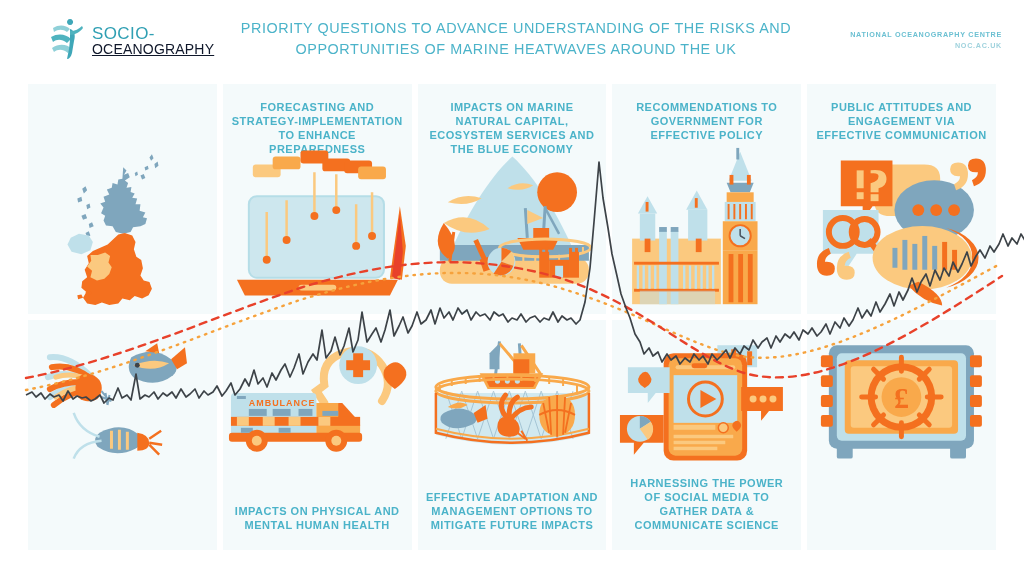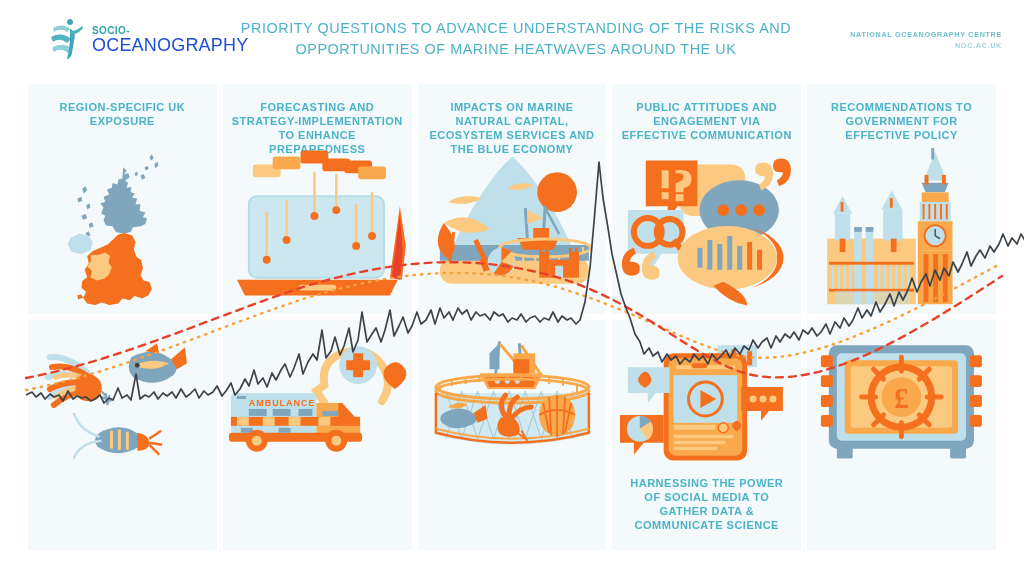--- a/index.html
+++ b/index.html
@@ -10,22 +10,22 @@
     overflow:hidden;
     position:relative;
   }
   .page{position:relative;width:1024px;height:566px;background:#ffffff;}
 
   
   .header{position:absolute;left:0;top:0;width:1024px;height:78px;}
   .logo{position:absolute;left:46px;top:18px;width:150px;height:44px;display:flex;align-items:center;gap:6px;}
   .logo-mark{width:40px;height:42px;flex:0 0 40px;}
   .logo-text{display:flex;flex-direction:column;justify-content:center;line-height:1.0;}
-  .logo-l1{font-size:10px;letter-spacing:.4px;color:#2f9fb3;font-weight:700;}
-  .logo-l2{font-size:18px;letter-spacing:.2px;color:#1d4ed8;font-weight:400;}
+  .logo-l1{font-size:17px;letter-spacing:.4px;color:#2f9fb3;font-weight:400;}
+  .logo-l2{font-size:14px;letter-spacing:.2px;color:#0f172a;font-weight:400;text-decoration:underline;}
   .title{position:absolute;left:196px;top:18px;width:640px;text-align:center;
     color:#4bb3c9;font-size:14.4px;font-weight:400;letter-spacing:.55px;line-height:1.45;
     text-transform:uppercase;}
   .noc{position:absolute;right:22px;top:30px;text-align:right;line-height:1.5;}
   .noc-l1{font-size:7.2px;color:#6cc0d2;letter-spacing:.7px;font-weight:700;}
   .noc-l2{font-size:7.2px;color:#9fd2dd;letter-spacing:.7px;font-weight:700;}
 
   
   .grid{position:absolute;left:28px;top:84px;width:968px;height:466px;
         display:grid;grid-template-columns:repeat(5,1fr);grid-template-rows:1fr 1fr;
@@ -72,21 +72,20 @@
 
     <div class="noc">
       <div class="noc-l1">NATIONAL OCEANOGRAPHY CENTRE</div>
       <div class="noc-l2">NOC.AC.UK</div>
     </div>
   </div>
 
   <div class="grid">
 
     <div class="cell row-top">
-      <div class="cell-label">REGION-SPECIFIC UK EXPOSURE</div>
       <div class="art">
         <svg viewBox="0 0 170 200" preserveAspectRatio="xMidYMid meet">
           <g>
 
             <path fill="#7fa6bd" d="M86 26 l4 4 -3 5 5 -2 2 5 -6 4 4 3 -2 6 6 -1 -1 6 5 2 -3 5 6 1 -2 7 6 0 -1 8 7 2 -3 6 5 1 -2 7 -6 3 -9 1 -3 6 -9 2 -9 -2 -4 -7 -8 -1 -3 -6 2 -6 -5 -3 3 -7 -4 -5 6 -2 -2 -6 7 -3 -3 -6 6 -2 1 -6 6 2 1 -6 5 -1 z"></path>
 
             <path fill="#7fa6bd" d="M36 52 l4 -3 2 5 -4 4 z M30 64 l5 -2 1 5 -5 2 z M41 72 l4 -2 1 5 -4 2 z M35 85 l5 -2 2 5 -5 2 z M44 95 l4 -2 2 5 -5 2 z M40 106 l4 -2 2 5 -4 2 z"></path>
             <path fill="#7fa6bd" d="M118 14 l3 -4 2 5 -3 3 z M124 22 l4 -3 1 5 -4 3 z M112 26 l4 -2 1 4 -4 2 z M107 36 l4 -2 2 5 -4 2 z M100 33 l3 -2 1 4 -3 2 z"></path>
 
             <path fill="#bfe0ea" d="M22 112 l10 -5 12 2 5 8 -3 10 -11 5 -12 -3 -5 -9 z"></path>
@@ -177,20 +176,80 @@
           <g fill="#f4701f">
             <rect x="122" y="104" width="10" height="26"></rect>
             <rect x="152" y="104" width="10" height="26"></rect>
             <rect x="132" y="112" width="20" height="18"></rect>
             <rect x="122" y="100" width="3" height="5"></rect>
               <rect x="128" y="100" width="3" height="5"></rect>
             <rect x="152" y="100" width="3" height="5"></rect>
               <rect x="158" y="100" width="3" height="5"></rect>
           </g>
           <path fill="#bfe0ea" d="M138 118 h8 v12 h-8 z"></path>
+        </svg>
+      </div>
+    </div>
+
+    <div class="cell row-top">
+      <div class="cell-label">RECOMMENDATIONS TO GOVERNMENT FOR EFFECTIVE POLICY</div>
+      <div class="art">
+        <svg viewBox="0 0 190 170" preserveAspectRatio="xMidYMid meet">
+
+          <path fill="#bfe0ea" d="M118 36 l12 -30 12 30 z"></path>
+          <rect x="126" y="2" width="3" height="12" fill="#7fa6bd"></rect>
+          <path fill="#7fa6bd" d="M116 38 h28 l-4 10 h-20 z"></path>
+          <rect x="116" y="48" width="28" height="10" fill="#f9a94b"></rect>
+          <g fill="#f4701f">
+              <rect x="119" y="30" width="4" height="10"></rect>
+              <rect x="137" y="30" width="4" height="10"></rect>
+            </g>
+          <rect x="114" y="58" width="32" height="20" fill="#bfe0ea"></rect>
+          <g stroke="#f4701f" stroke-width="2">
+              <path d="M118 60 v16 M124 60 v16 M130 60 v16 M136 60 v16 M142 60 v16"></path>
+            </g>
+          <rect x="112" y="78" width="36" height="30" fill="#f9a94b"></rect>
+          <circle cx="130" cy="93" r="11" fill="#bfe0ea" stroke="#f4701f" stroke-width="2"></circle>
+          <path d="M130 93 v-7 M130 93 l5 3" stroke="#4a5560" stroke-width="1.6" fill="none"></path>
+          <rect x="112" y="108" width="36" height="56" fill="#f9a94b"></rect>
+          <g fill="#f4701f">
+              <rect x="118" y="112" width="5" height="50"></rect>
+              <rect x="128" y="112" width="5" height="50"></rect>
+              <rect x="138" y="112" width="5" height="50"></rect>
+            </g>
+
+          <rect x="18" y="96" width="92" height="68" fill="#fbc97f"></rect>
+          <g fill="#bfe0ea">
+            <path d="M24 70 l10 -18 10 18 z"></path>
+              <rect x="26" y="70" width="16" height="28"></rect>
+            <path d="M74 66 l11 -20 11 20 z"></path>
+              <rect x="76" y="66" width="20" height="32"></rect>
+          </g>
+          <g fill="#f4701f">
+              <rect x="32" y="58" width="3" height="10"></rect>
+              <rect x="83" y="54" width="3" height="10"></rect>
+            </g>
+          <g fill="#bfe0ea">
+            <rect x="46" y="88" width="8" height="76"></rect>
+              <rect x="58" y="88" width="8" height="76"></rect>
+          </g>
+          <g fill="#7fa6bd">
+              <rect x="46" y="84" width="8" height="5"></rect>
+              <rect x="58" y="84" width="8" height="5"></rect>
+            </g>
+          <g fill="#f4701f">
+            <rect x="31" y="96" width="6" height="14"></rect>
+              <rect x="84" y="96" width="6" height="14"></rect>
+            <rect x="20" y="120" width="88" height="3"></rect>
+              <rect x="20" y="148" width="88" height="3"></rect>
+          </g>
+          <g stroke="#bfe0ea" stroke-width="2.4">
+            <path d="M24 124 v24 M30 124 v24 M36 124 v24 M42 124 v24 M72 124 v24 M78 124 v24 M84 124 v24 M90 124 v24 M96 124 v24 M102 124 v24"></path>
+          </g>
+          <rect x="26" y="150" width="78" height="14" fill="#bfe0ea" opacity=".5"></rect>
         </svg>
       </div>
     </div>
 
     <div class="cell row-top">
       <div class="cell-label">PUBLIC ATTITUDES AND ENGAGEMENT VIA EFFECTIVE COMMUNICATION</div>
       <div class="art">
         <svg viewBox="0 0 190 160" preserveAspectRatio="xMidYMid meet">
           <path fill="#fbc97f" d="M118 16 q16 0 16 14 v24 q0 14 -16 14 h-34 q-16 0 -16 -14 v-24 q0 -14 16 -14 z"></path>
           <path fill="#f4701f" d="M34 12 h52 v46 h-20 l-10 14 v-14 h-22 z"></path>
@@ -231,80 +290,20 @@
             <path fill="#f4701f" d="M170 10 q10 0 10 12 q0 12 -12 16 l-2 -6 q6 -3 6 -8 h-2 q-8 0 -8 -7 q0 -7 8 -7 z"></path>
           </g>
           <g>
             <path fill="#f4701f" d="M20 128 q-10 0 -10 -12 q0 -12 12 -16 l2 6 q-6 3 -6 8 h2 q8 0 8 7 q0 7 -8 7 z"></path>
             <path fill="#fbc97f" d="M40 132 q-10 0 -10 -12 q0 -12 12 -16 l2 6 q-6 3 -6 8 h2 q8 0 8 7 q0 7 -8 7 z"></path>
           </g>
         </svg>
       </div>
     </div>
 
-    <div class="cell row-top">
-      <div class="cell-label">RECOMMENDATIONS TO GOVERNMENT FOR EFFECTIVE POLICY</div>
-      <div class="art">
-        <svg viewBox="0 0 190 170" preserveAspectRatio="xMidYMid meet">
-
-          <path fill="#bfe0ea" d="M118 36 l12 -30 12 30 z"></path>
-          <rect x="126" y="2" width="3" height="12" fill="#7fa6bd"></rect>
-          <path fill="#7fa6bd" d="M116 38 h28 l-4 10 h-20 z"></path>
-          <rect x="116" y="48" width="28" height="10" fill="#f9a94b"></rect>
-          <g fill="#f4701f">
-              <rect x="119" y="30" width="4" height="10"></rect>
-              <rect x="137" y="30" width="4" height="10"></rect>
-            </g>
-          <rect x="114" y="58" width="32" height="20" fill="#bfe0ea"></rect>
-          <g stroke="#f4701f" stroke-width="2">
-              <path d="M118 60 v16 M124 60 v16 M130 60 v16 M136 60 v16 M142 60 v16"></path>
-            </g>
-          <rect x="112" y="78" width="36" height="30" fill="#f9a94b"></rect>
-          <circle cx="130" cy="93" r="11" fill="#bfe0ea" stroke="#f4701f" stroke-width="2"></circle>
-          <path d="M130 93 v-7 M130 93 l5 3" stroke="#4a5560" stroke-width="1.6" fill="none"></path>
-          <rect x="112" y="108" width="36" height="56" fill="#f9a94b"></rect>
-          <g fill="#f4701f">
-              <rect x="118" y="112" width="5" height="50"></rect>
-              <rect x="128" y="112" width="5" height="50"></rect>
-              <rect x="138" y="112" width="5" height="50"></rect>
-            </g>
-
-          <rect x="18" y="96" width="92" height="68" fill="#fbc97f"></rect>
-          <g fill="#bfe0ea">
-            <path d="M24 70 l10 -18 10 18 z"></path>
-              <rect x="26" y="70" width="16" height="28"></rect>
-            <path d="M74 66 l11 -20 11 20 z"></path>
-              <rect x="76" y="66" width="20" height="32"></rect>
-          </g>
-          <g fill="#f4701f">
-              <rect x="32" y="58" width="3" height="10"></rect>
-              <rect x="83" y="54" width="3" height="10"></rect>
-            </g>
-          <g fill="#bfe0ea">
-            <rect x="46" y="88" width="8" height="76"></rect>
-              <rect x="58" y="88" width="8" height="76"></rect>
-          </g>
-          <g fill="#7fa6bd">
-              <rect x="46" y="84" width="8" height="5"></rect>
-              <rect x="58" y="84" width="8" height="5"></rect>
-            </g>
-          <g fill="#f4701f">
-            <rect x="31" y="96" width="6" height="14"></rect>
-              <rect x="84" y="96" width="6" height="14"></rect>
-            <rect x="20" y="120" width="88" height="3"></rect>
-              <rect x="20" y="148" width="88" height="3"></rect>
-          </g>
-          <g stroke="#bfe0ea" stroke-width="2.4">
-            <path d="M24 124 v24 M30 124 v24 M36 124 v24 M42 124 v24 M72 124 v24 M78 124 v24 M84 124 v24 M90 124 v24 M96 124 v24 M102 124 v24"></path>
-          </g>
-          <rect x="26" y="150" width="78" height="14" fill="#bfe0ea" opacity=".5"></rect>
-        </svg>
-      </div>
-    </div>
-
     <div class="cell row-bot">
       <div class="art">
         <svg viewBox="0 0 190 130" preserveAspectRatio="xMidYMid meet">
 
           <g stroke="#bfe0ea" stroke-width="6" fill="none" stroke-linecap="round">
             <path d="M64 44 q-22 -22 -42 -20 M66 48 q-26 -12 -46 -4 M66 52 q-28 0 -44 12"></path>
           </g>
           <g stroke="#f4701f" stroke-width="6" fill="none" stroke-linecap="round">
             <path d="M64 46 q-20 -16 -40 -12 M66 50 q-26 -4 -44 6 M66 54 q-26 6 -40 18"></path>
           </g>
@@ -335,20 +334,21 @@
               </g>
             <g stroke="#bfe0ea" stroke-width="2.5" fill="none">
                 <path d="M72 104 q-20 -6 -26 -24 M74 108 q-22 2 -28 18"></path>
               </g>
           </g>
         </svg>
       </div>
     </div>
 
     <div class="cell row-bot">
+      <div class="cell-label">IMPACTS ON PHYSICAL AND MENTAL HUMAN HEALTH</div>
       <div class="art">
         <svg viewBox="0 0 190 130" preserveAspectRatio="xMidYMid meet">
 
           <path fill="none" stroke="#fbc97f" stroke-width="8" stroke-linecap="round" d="M118 82 q-14 0 -16 -12 l-8 -12 l8 -6 q-4 -24 18 -32 q26 -8 40 12 q12 18 0 36"></path>
           <circle cx="136" cy="32" r="19" fill="#bfe0ea"></circle>
           <g fill="#f4701f">
               <rect x="131" y="20" width="10" height="24"></rect>
               <rect x="124" y="27" width="24" height="10"></rect>
             </g>
           <path fill="#f4701f" d="M164 34 q10 -10 18 0 q8 10 -9 22 q-17 -12 -9 -22 z"></path>
@@ -384,20 +384,21 @@
             <g>
                 <circle cx="114" cy="108" r="11" fill="#f4701f"></circle>
                 <circle cx="114" cy="108" r="5" fill="#fbc97f"></circle>
               </g>
           </g>
         </svg>
       </div>
     </div>
 
     <div class="cell row-bot">
+      <div class="cell-label">EFFECTIVE ADAPTATION AND MANAGEMENT OPTIONS TO MITIGATE FUTURE IMPACTS</div>
       <div class="art">
         <svg viewBox="0 0 190 130" preserveAspectRatio="xMidYMid meet">
 
           <g>
             <path d="M78 42 l4 -34 M104 40 l-2 -30" stroke="#7fa6bd" stroke-width="3" fill="none"></path>
             <path d="M82 10 l22 26 M104 12 l20 30" stroke="#f9a94b" stroke-width="3" fill="none"></path>
             <path fill="#7fa6bd" d="M72 20 l10 -10 v26 h-10 z"></path>
             <path fill="#f9a94b" d="M96 20 h22 v20 h-22 z"></path>
             <path fill="#f4701f" d="M96 26 h16 v16 h-16 z"></path>
             <path fill="#f9a94b" d="M62 40 h64 l-8 16 h-48 z"></path>

